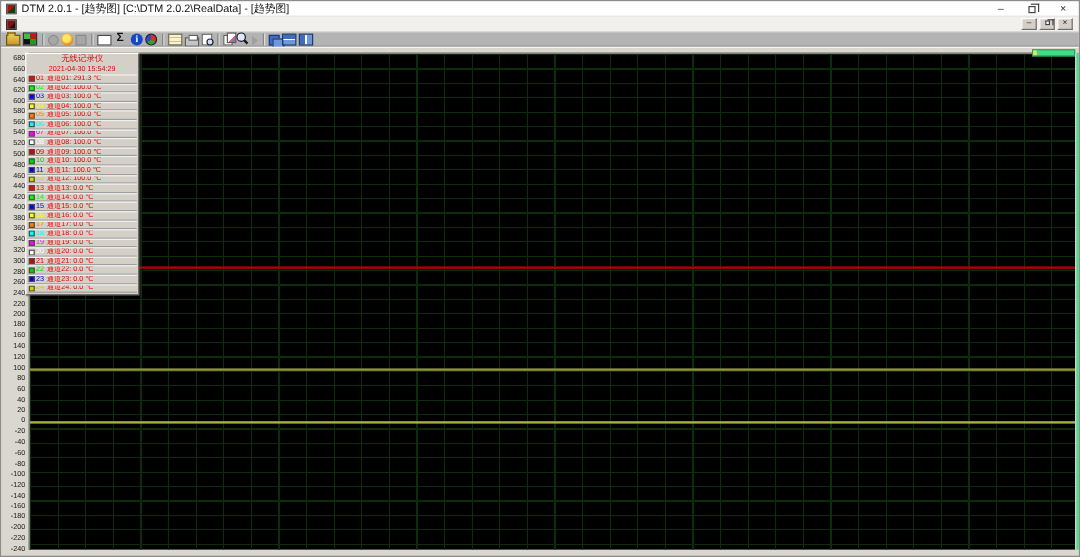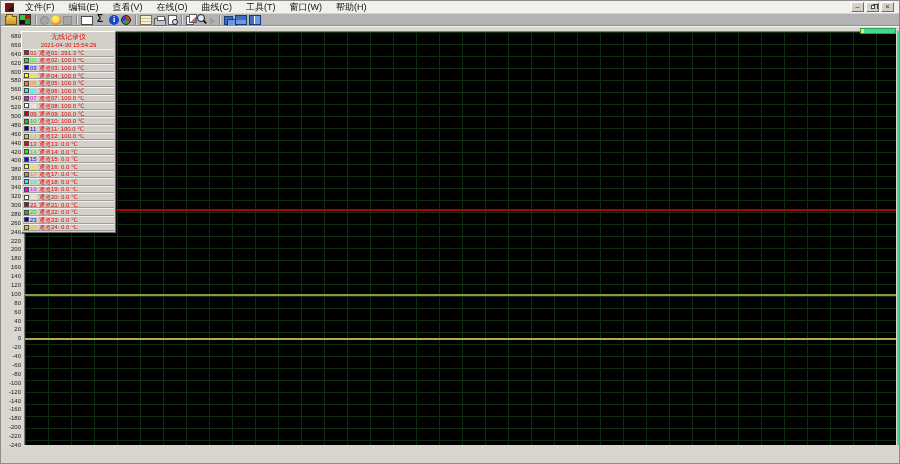--- a/index.html
+++ b/index.html
@@ -109,33 +109,32 @@
           border-top:1px solid #efefef; border-bottom:1px solid #9e9e9e; background:#d4d0c8; }
   .chip { width:5px; height:5px; flex:none; margin:0 1px 0 1px; border:1px solid #4a4a4a; }
   .lnum { flex:none; width:9px; font-size:6px; line-height:6px; }
   .ltxt { white-space:nowrap; font-size:6px; line-height:6px; color:#e80000; }
 </style>
 </head>
 <body>
 
 <div class="window">
 
+  <div class="titlebar">
+    <span class="app-icon"></span>
+    <span class="title-text">DTM 2.0.1 - [趋势图] [C:\DTM 2.0.2\RealData] - [趋势图]</span>
+    <span class="win-controls">
+      <span class="wbtn">–</span>
+      <span class="wbtn"><span class="restore-glyph"></span></span>
+      <span class="wbtn">×</span>
+    </span>
+  </div>
 
   <div class="menubar">
     <span class="child-icon"></span>
-    <span class="menu-list" id="menu-list">
-        <span class="menu-item">文件(F)</span>
-        <span class="menu-item">编辑(E)</span>
-        <span class="menu-item">查看(V)</span>
-        <span class="menu-item">在线(O)</span>
-        <span class="menu-item">曲线(C)</span>
-        <span class="menu-item">工具(T)</span>
-        <span class="menu-item">窗口(W)</span>
-        <span class="menu-item">帮助(H)</span>
-      </span>
     <span class="mdi-controls">
       <span class="mdibtn">–</span>
       <span class="mdibtn"><span class="restore-glyph"></span></span>
       <span class="mdibtn">×</span>
     </span>
   </div>
 
   <div class="toolbar">
     <span id="toolbar-icons">
         <span class="tbico ic-open-folder-icon"></span>

